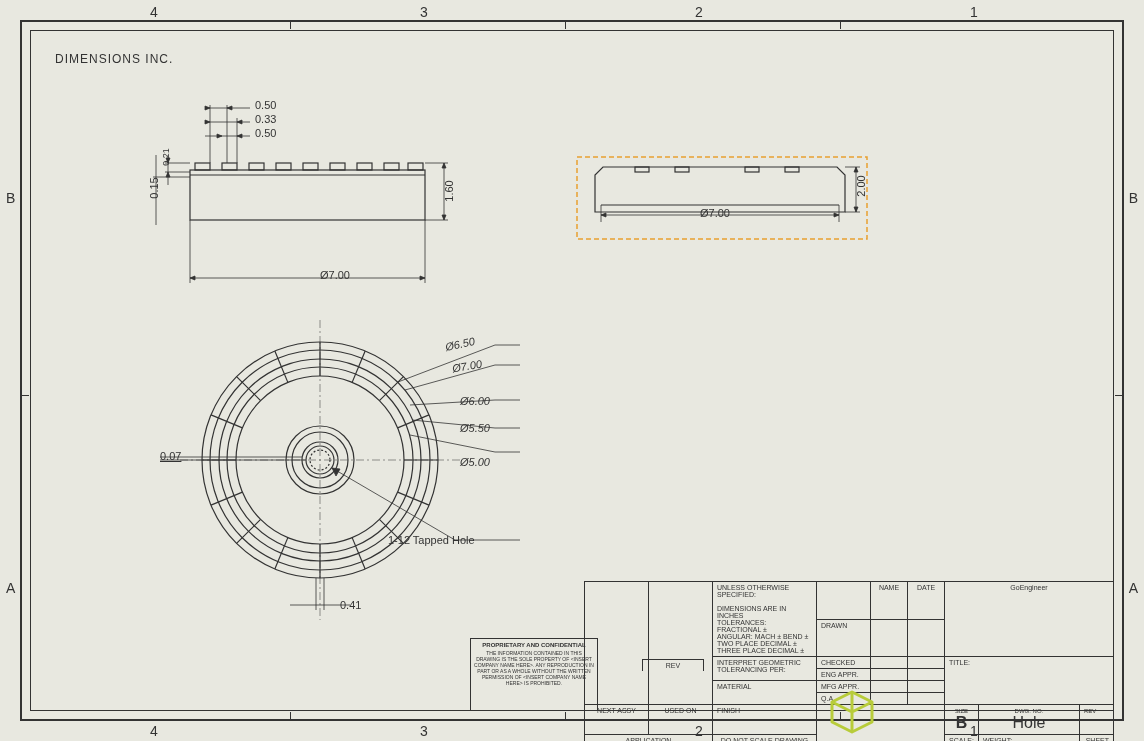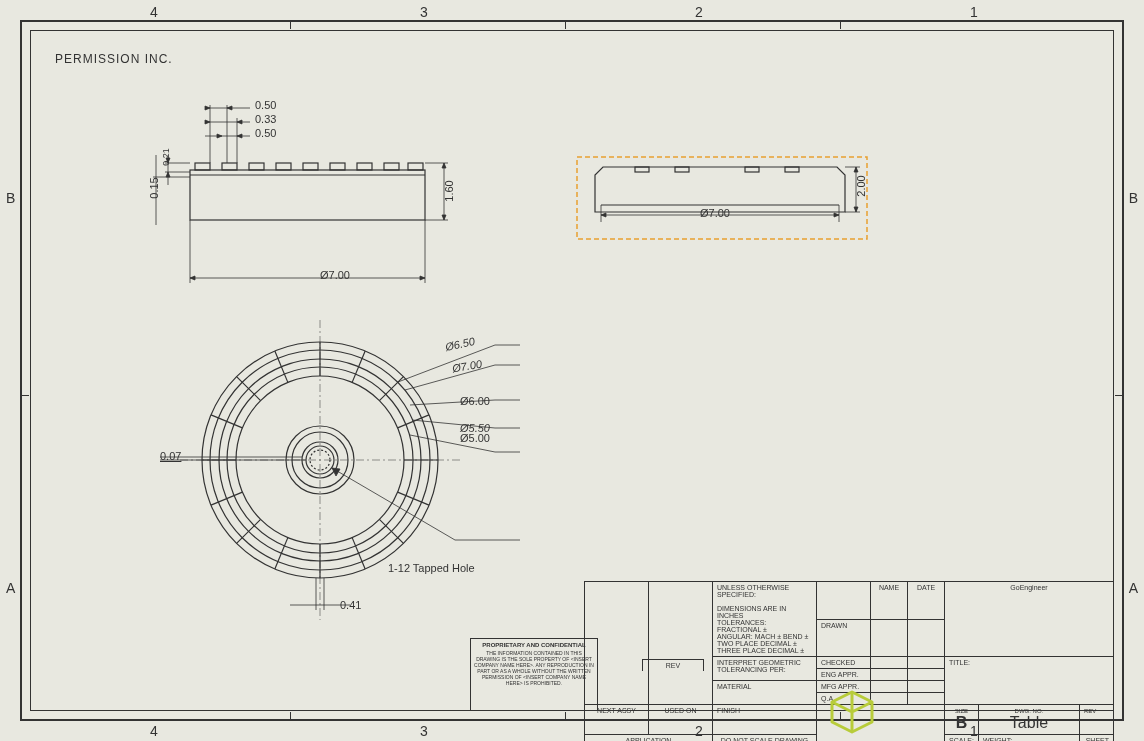--- a/index.html
+++ b/index.html
@@ -51,21 +51,21 @@
 <div class="tick" style="left:290px;top:20px;width:1px;height:9px"></div>
 <div class="tick" style="left:565px;top:20px;width:1px;height:9px"></div>
 <div class="tick" style="left:840px;top:20px;width:1px;height:9px"></div>
 <div class="tick" style="left:290px;bottom:20px;width:1px;height:9px"></div>
 <div class="tick" style="left:565px;bottom:20px;width:1px;height:9px"></div>
 <div class="tick" style="left:840px;bottom:20px;width:1px;height:9px"></div>
 <div class="tick" style="left:20px;top:395px;width:9px;height:1px"></div>
 <div class="tick" style="right:20px;top:395px;width:9px;height:1px"></div>
 
 <div class="proprietary">
-  <div class="p2">PERMISSION INC.</div>
+  <div class="p2">DIMENSIONS INC.</div>
 </div>
 
 <svg class="view" style="left:150px;top:95px" width="320" height="200">
 
   <rect class="part" x="40" y="75" width="235" height="50"></rect>
 
   <g class="part">
     <rect x="45" y="68" width="15" height="7"></rect>
       <rect x="72" y="68" width="15" height="7"></rect>
       <rect x="99" y="68" width="15" height="7"></rect>
@@ -214,26 +214,26 @@
         <line x1="-18" y1="-3" x2="-160" y2="-3"></line>
 
       <line x1="-4" y1="118" x2="-4" y2="150"></line>
         <line x1="4" y1="118" x2="4" y2="150"></line>
       <line x1="-30" y1="145" x2="30" y2="145"></line>
     </g>
   </g>
 </svg>
 <div class="dim-text" style="position:absolute;left:445px;top:338px;transform:rotate(-12deg);font-style:italic">Ø6.50</div>
 <div class="dim-text" style="position:absolute;left:452px;top:360px;transform:rotate(-10deg);font-style:italic">Ø7.00</div>
-<div class="dim-text" style="position:absolute;left:460px;top:395px;">Ø6.00</div>
+<div class="dim-text" style="position:absolute;left:460px;top:395px;font-style:italic">Ø6.00</div>
 <div class="dim-text" style="position:absolute;left:460px;top:422px;font-style:italic">Ø5.50</div>
-<div class="dim-text" style="position:absolute;left:460px;top:432px;">Ø5.00</div>
+<div class="dim-text" style="position:absolute;left:460px;top:456px;font-style:italic">Ø5.00</div>
 <div class="dim-text" style="position:absolute;left:160px;top:450px;text-decoration:underline">0.07</div>
 <div class="dim-text" style="position:absolute;left:340px;top:599px">0.41</div>
-<div class="dim-text" style="position:absolute;left:388px;top:562px">1-12 Tapped Hole</div>
+<div class="dim-text" style="position:absolute;left:388px;top:534px">1-12 Tapped Hole</div>
 
 <div class="prop-conf">
   <div class="hdr">PROPRIETARY AND CONFIDENTIAL</div>
   <div>THE INFORMATION CONTAINED IN THIS DRAWING IS THE SOLE PROPERTY OF &lt;INSERT COMPANY NAME HERE&gt;. ANY REPRODUCTION IN PART OR AS A WHOLE WITHOUT THE WRITTEN PERMISSION OF &lt;INSERT COMPANY NAME HERE&gt; IS PROHIBITED.</div>
 </div>
 
 <div class="title-block">
 <table>
 <tbody>
         <tr style="height:12px">
@@ -286,21 +286,21 @@
   <td>FINISH</td>
   <td colspan="3" rowspan="2" style="position:relative">
     <svg class="logo-cube" width="50" height="50" style="left:10px;top:-18px">
       <g stroke="#b8cc3a" stroke-width="3" fill="none" stroke-linejoin="round">
         <path d="M25,5 L45,15 L45,35 L25,45 L5,35 L5,15 Z"></path>
         <path d="M25,5 L25,25 L45,15 M25,25 L5,15 M25,25 L25,45"></path>
       </g>
     </svg>
   </td>
   <td style="width:22px;text-align:center"><span style="font-size:6px">SIZE</span><br><span class="tb-med" style="font-weight:bold">B</span></td>
-  <td colspan="2" style="text-align:center"><span style="font-size:6px">DWG. NO.</span><br><span class="tb-med">Table</span></td>
+  <td colspan="2" style="text-align:center"><span style="font-size:6px">DWG. NO.</span><br><span class="tb-med">Hole</span></td>
   <td style="width:25px"><span style="font-size:6px">REV</span></td>
 </tr>
 <tr style="height:14px">
   <td colspan="2" style="text-align:center">APPLICATION</td>
   <td style="text-align:center">DO NOT SCALE DRAWING</td>
   <td>SCALE: 1:2</td>
   <td colspan="2">WEIGHT:</td>
   <td style="text-align:right">SHEET 1 OF 1</td>
 </tr>
 </tbody>

